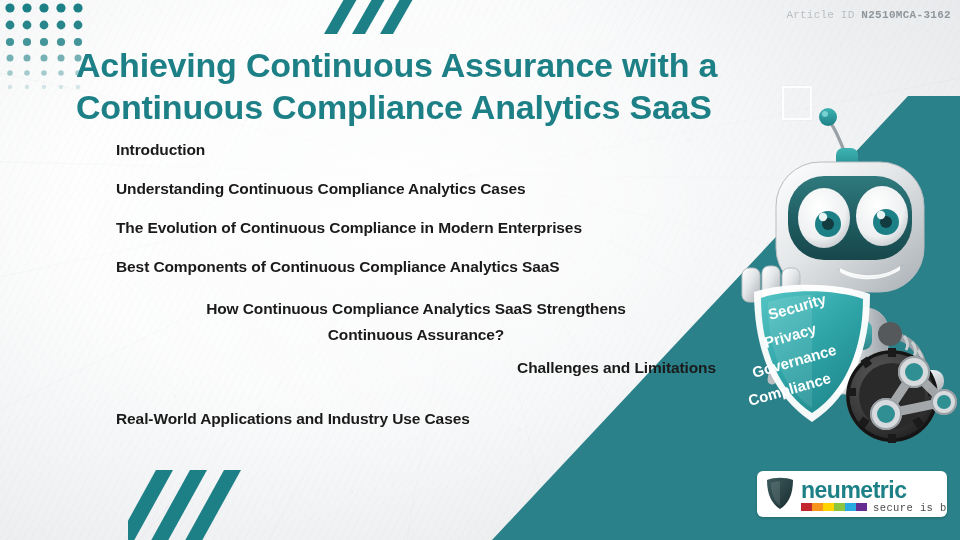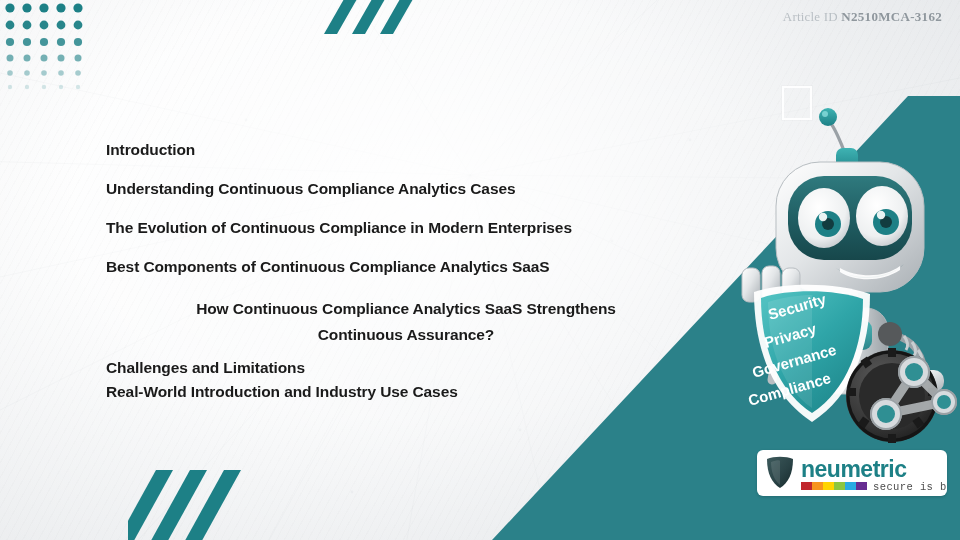--- a/index.html
+++ b/index.html
@@ -41,24 +41,24 @@
 
   
   .dots{position:absolute;left:4px;top:2px;width:92px;height:92px;}
 
   
   .stripes-top{position:absolute;left:322px;top:-2px;width:116px;height:42px;}
   .stripes-bottom{position:absolute;left:128px;top:468px;width:128px;height:74px;}
 
   
   .article-id{
-    position:absolute;right:18px;top:9px;
-    font-size:13px;letter-spacing:.2px;
+    position:absolute;right:9px;top:9px;
+    font-size:11px;letter-spacing:.2px;
     color:#b9bfc4;white-space:nowrap;
-    font-family:Liberation Serif, serif;
+    font-family:Liberation Mono, monospace;
   }
   .article-id .code{color:#8f979d;font-weight:bold;letter-spacing:.3px;}
 
   
   .title{
     position:absolute;left:76px;top:44px;width:720px;
     color:#1d8086;
     font-weight:bold;
     font-size:34px;
     line-height:42px;
@@ -69,41 +69,41 @@
 
   
   .deco-square{
     position:absolute;left:782px;top:86px;width:26px;height:30px;
     border:2px solid rgba(255,255,255,.92);
     box-shadow:0 0 0 1px rgba(0,0,0,.015);
   }
 
   
   .toc{
-    position:absolute;left:106px;top:140px;width:600px;
+    position:absolute;left:116px;top:140px;width:600px;
   }
   .toc-item{
     color:#1a1a1a;
     font-weight:bold;
     font-size:15.5px;
     line-height:20px;
     letter-spacing:-0.1px;
     margin-bottom:19px;
     font-family:"Liberation Sans", sans-serif;
     white-space:pre-line;
   }
   .toc-item.wrap{margin-bottom:10px;line-height:26px;text-align:center;}
-  .toc-item.tight{margin-bottom:4px;}
+  .toc-item.tight{margin-bottom:31px;text-align:right;}
 
   
   .robot{position:absolute;left:718px;top:96px;width:250px;height:360px;}
 
   
   .logo{
-    position:absolute;left:757px;top:450px;width:190px;height:46px;
+    position:absolute;left:757px;top:471px;width:190px;height:46px;
     background:#ffffff;border-radius:6px;
     box-shadow:0 1px 3px rgba(0,0,0,.18);
   }
   .logo svg{display:block;}
 </style>
 </head>
 <body>
 
 <div class="slide">
 
@@ -232,31 +232,35 @@
         <polygon points="54,78 96,2 113,2 71,78"></polygon>
       </g>
     </svg>
   </div>
 
   <div class="article-id">
     <span>Article ID</span>
     <span class="code">N2510MCA-3162</span>
   </div>
 
+  <div class="title">
+    <span>Achieving Continuous Assurance with a</span>
+    <span class="l2">Continuous Compliance Analytics SaaS</span>
+  </div>
   <div class="deco-square"></div>
 
   <div class="toc">
     <div class="toc-item">Introduction</div>
     <div class="toc-item">Understanding Continuous Compliance Analytics Cases</div>
     <div class="toc-item">The Evolution of Continuous Compliance in Modern Enterprises</div>
     <div class="toc-item">Best Components of Continuous Compliance Analytics SaaS</div>
     <div class="toc-item wrap">How Continuous Compliance Analytics SaaS Strengthens
 Continuous Assurance?</div>
     <div class="toc-item tight">Challenges and Limitations</div>
-    <div class="toc-item">Real-World Introduction and Industry Use Cases</div>
+    <div class="toc-item">Real-World Applications and Industry Use Cases</div>
   </div>
 
   <div class="robot">
     <svg viewBox="0 0 250 360" xmlns="http://www.w3.org/2000/svg">
       <defs>
         <linearGradient id="metal" x1="0" y1="0" x2="1" y2="1">
           <stop offset="0%" stop-color="#ffffff"></stop>
           <stop offset="45%" stop-color="#e3e6e8"></stop>
           <stop offset="100%" stop-color="#a9afb4"></stop>
         </linearGradient>

